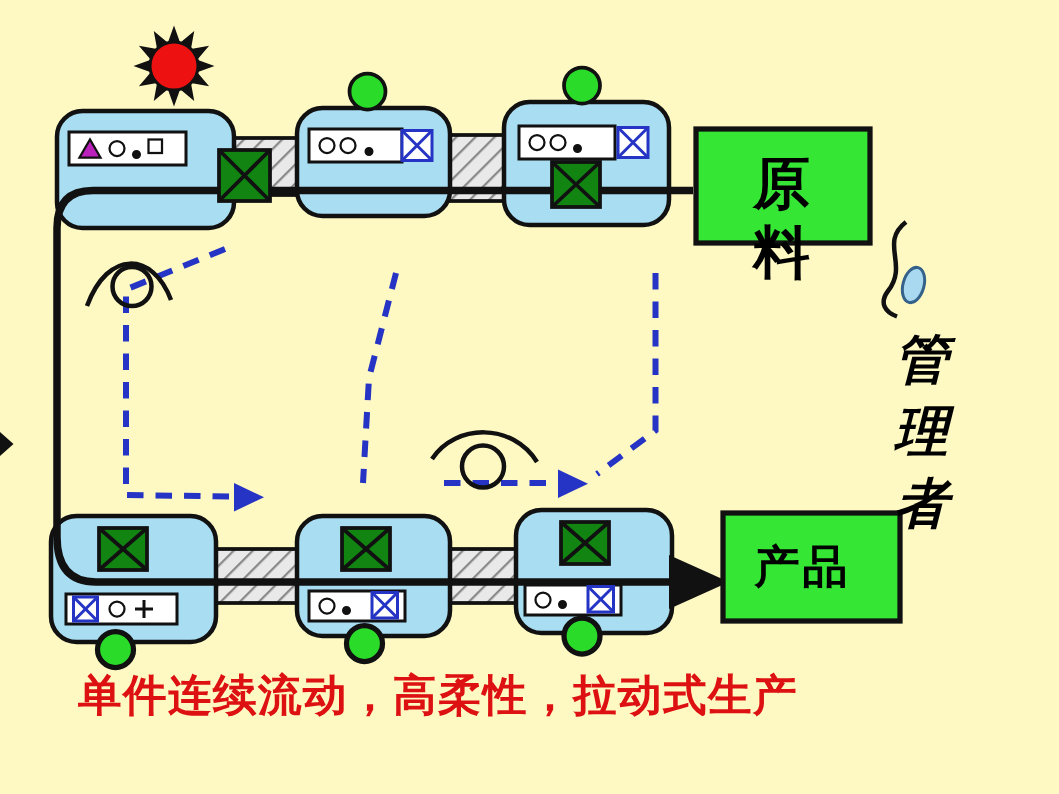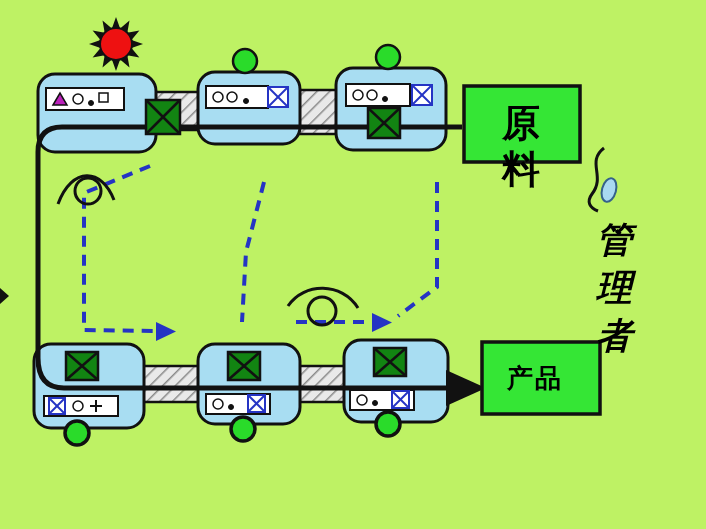--- a/index.html
+++ b/index.html
@@ -1,22 +1,22 @@
 <!DOCTYPE html>
 <html><head>
 <meta charset="utf-8">
 <style>
   html,body{margin:0;padding:0;background:#ffffff;}
-  #stage{position:relative;width:706px;height:529px;background:#bef264;overflow:hidden;
+  #stage{position:relative;width:706px;height:529px;background:#fef9c3;overflow:hidden;
          font-family:"Liberation Sans", sans-serif;}
   #stage svg{position:absolute;left:0;top:0;}
   .txt{position:absolute;color:#000;font-weight:bold;word-break:break-all;}
   .raw-label{left:498px;top:100px;width:46px;font-size:38px;line-height:46px;text-align:center;}
   .product-label{left:482px;top:342px;width:106px;height:72px;display:flex;align-items:center;
-                 justify-content:center;font-size:26px;letter-spacing:2px;}
+                 justify-content:center;font-size:30px;letter-spacing:2px;}
   .manager-label{left:596px;top:216px;width:86px;font-size:36px;line-height:48px;letter-spacing:8px;font-style:italic;}
   .caption{left:52px;top:444px;width:600px;font-size:29px;color:#dd1111;white-space:nowrap;
            letter-spacing:1px;}
 </style>
 </head>
 <body>
 
 <div id="stage">
 
 <svg width="706" height="529" viewBox="0 0 706 529">
@@ -183,14 +183,15 @@
     <ellipse cx="609" cy="190" rx="7" ry="12" transform="rotate(15 609 190)" fill="#a9d9f1" stroke="#35628a" stroke-width="2"></ellipse>
   </g>
 
   <rect x="464" y="86" width="116" height="76" stroke="#111" stroke-width="3.5" fill="#35e635"></rect>
   <rect x="482" y="342" width="118" height="72" stroke="#111" stroke-width="3.5" fill="#35e635"></rect>
 </svg>
 
 <div class="txt raw-label">原料</div>
 <div class="txt product-label">产品</div>
 <div class="txt manager-label">管理者</div>
+<div class="txt caption">单件连续流动，高柔性，拉动式生产</div>
 
 </div>
 
 </body></html>

